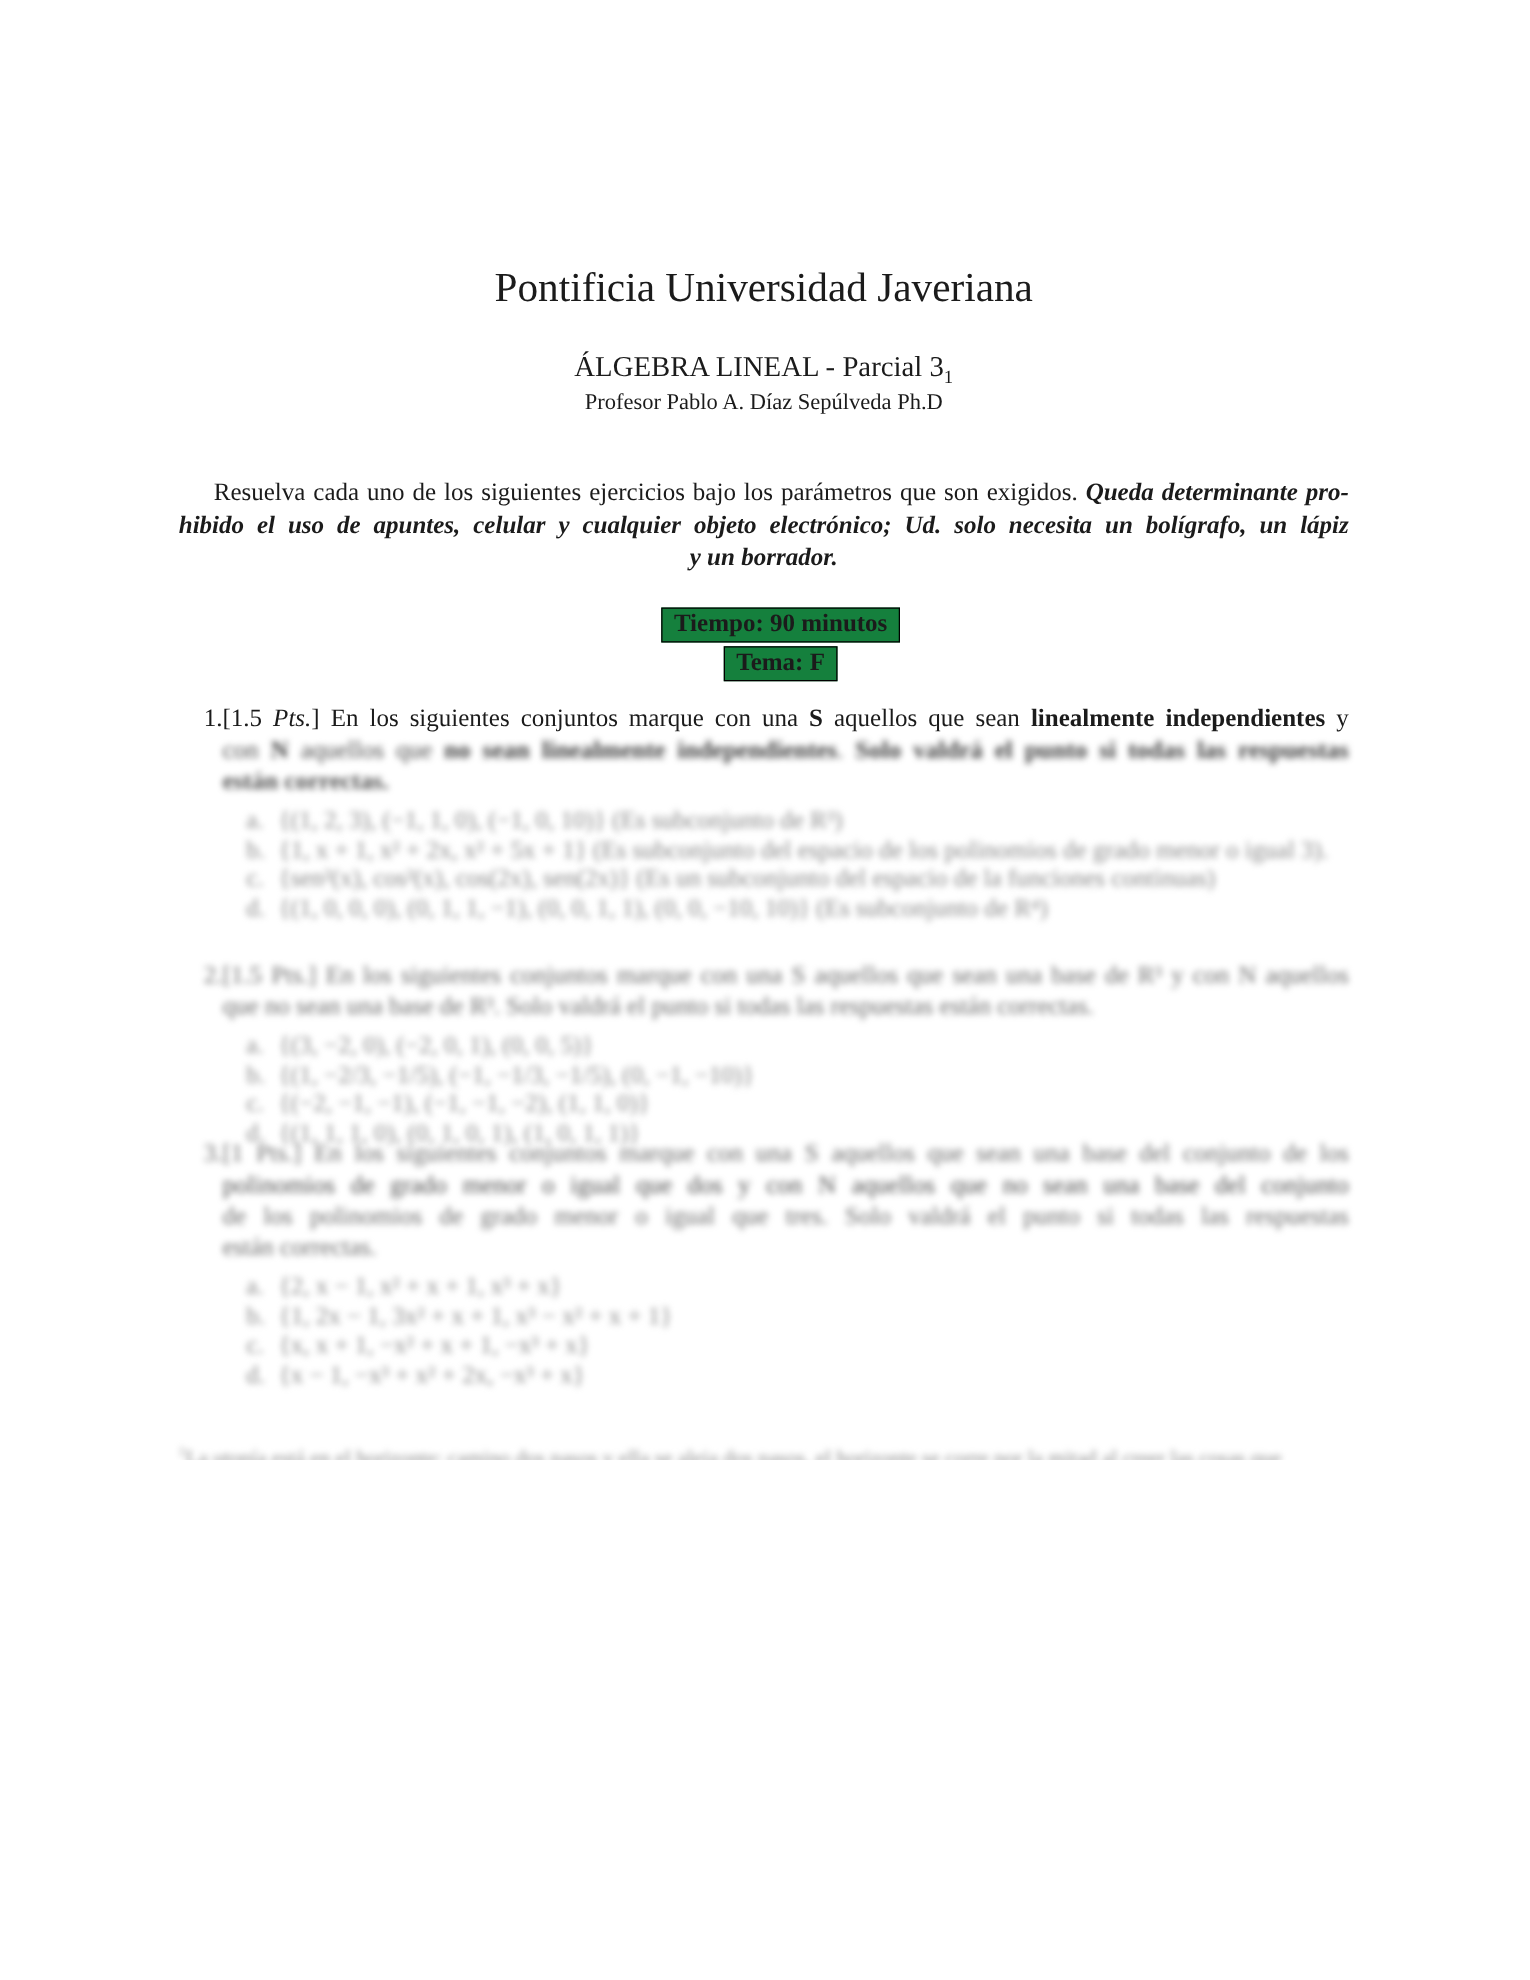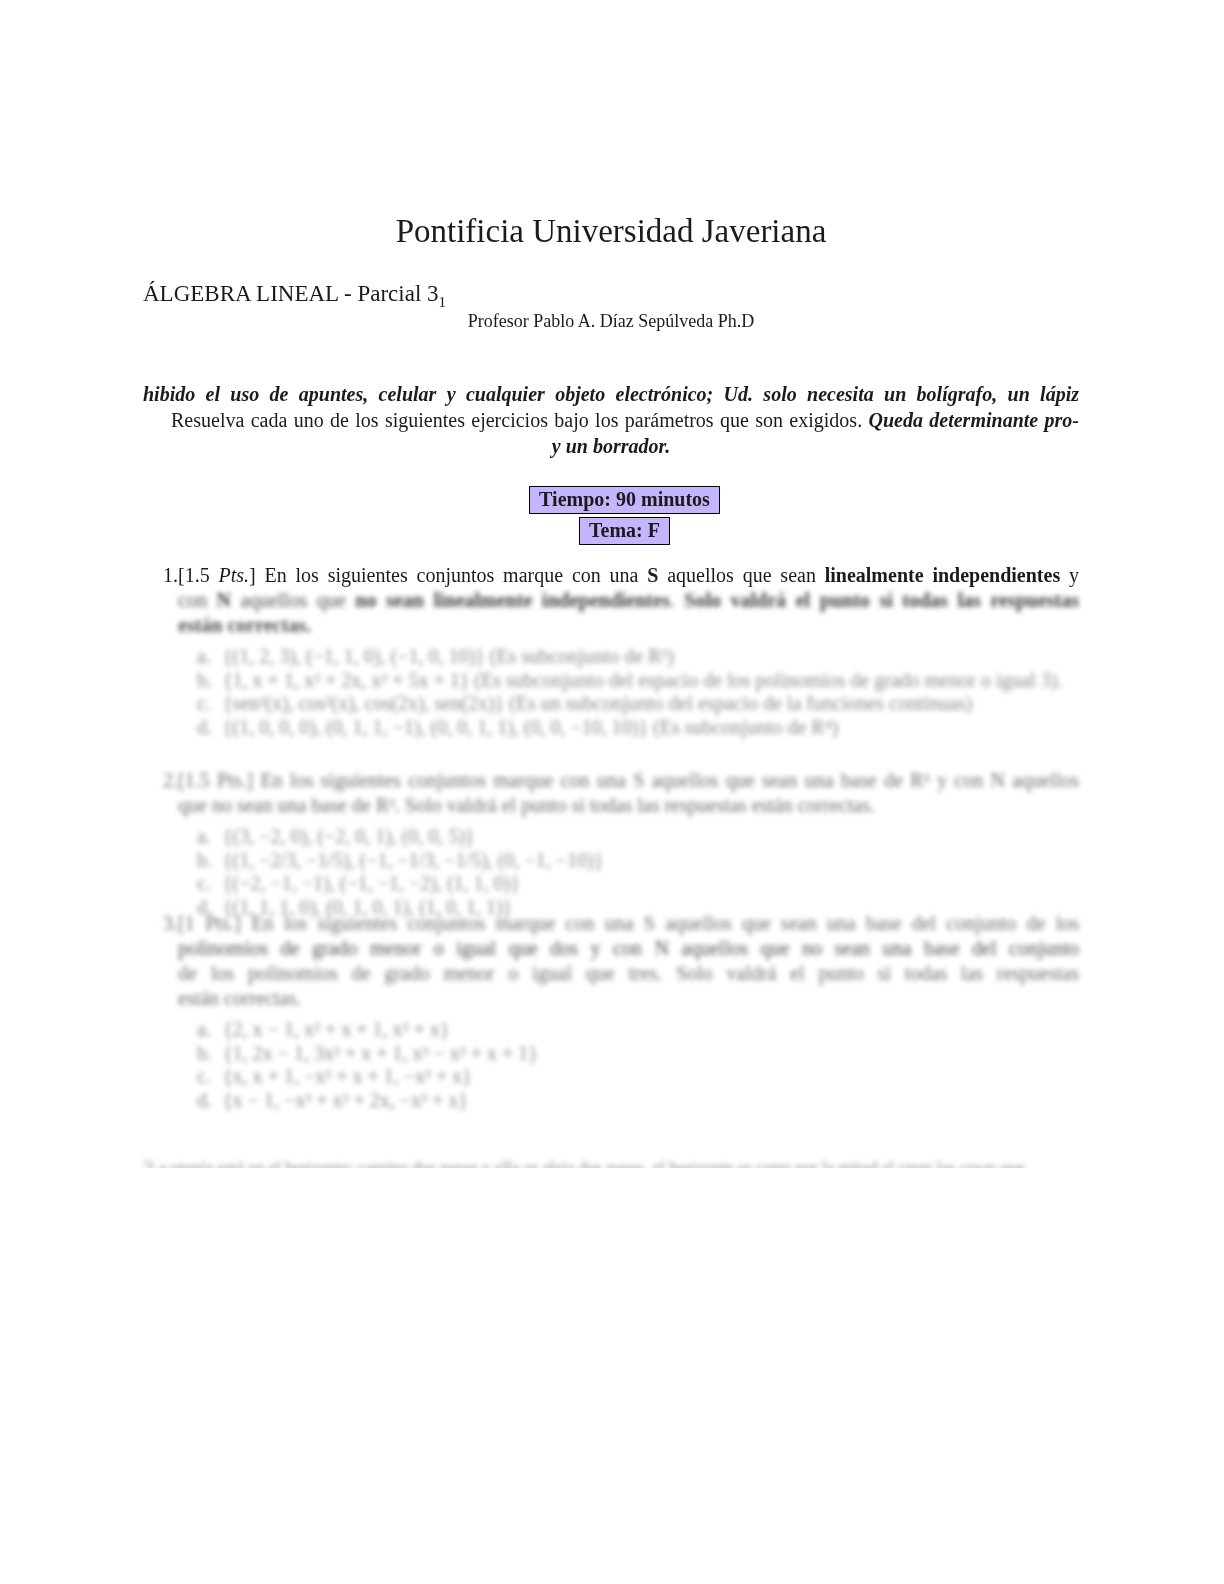--- a/index.html
+++ b/index.html
@@ -8,42 +8,42 @@
     font-family:"Liberation Serif","DejaVu Serif",serif;color:#1b1b1b;
     overflow:hidden;
   }
   
   .doc-title{
     position:absolute;top:212px;left:143px;width:936px;
     text-align:center;font-size:33px;line-height:38px;font-weight:400;margin:0;
   }
   .doc-sub1{
     position:absolute;top:280px;left:143px;width:936px;
-    text-align:left;font-size:23px;line-height:27px;
+    text-align:center;font-size:23px;line-height:27px;
   }
   .doc-sub1 sub{font-size:15px;}
   .doc-sub2{
     position:absolute;top:308px;left:143px;width:936px;
     text-align:center;font-size:18px;line-height:27px;
   }
   
   .intro{
     position:absolute;top:381px;left:143px;width:936px;
     font-size:20px;line-height:26px;
   }
   .jline{text-align:justify;text-align-last:justify;}
   .line{text-align:center;}
   .indent1{text-indent:28px;}
   .bi{font-weight:bold;font-style:italic;}
   
   .boxrow{position:absolute;left:143px;width:936px;text-align:center;}
   .boxrow.b1{top:486px;}
   .boxrow.b2{top:517px;}
   .boxlabel{
-    display:inline-block;border:1.5px solid #000;background:#c4b5fd;
+    display:inline-block;border:1.5px solid #000;background:#15803d;
     font-weight:bold;font-size:20px;line-height:23px;padding:1px 9px 2px 9px;margin-left:27px;
   }
   
   .exercise{position:absolute;left:143px;width:936px;font-size:20px;}
   .ex1{top:563px;}
   .ex2{top:768px;}
   .ex3{top:911px;}
   .ex-body{position:relative;padding-left:35px;}
   .ex-num{position:absolute;left:20px;top:0;line-height:25px;}
   .st{line-height:25px;}
@@ -74,22 +74,22 @@
 </head>
 <body>
 
 <div class="page">
 
   <h1 class="doc-title">Pontificia Universidad Javeriana</h1>
   <div class="doc-sub1"><span>ÁLGEBRA LINEAL - Parcial 3</span><sub>1</sub></div>
   <div class="doc-sub2">Profesor Pablo A. Díaz Sepúlveda Ph.D</div>
 
   <div class="intro">
+    <div class="jline indent1"><span>Resuelva cada uno de los siguientes ejercicios bajo los parámetros que son exigidos. </span><span class="bi">Queda determinante pro-</span></div>
     <div class="jline bi">hibido el uso de apuntes, celular y cualquier objeto electrónico; Ud. solo necesita un bolígrafo, un lápiz</div>
-    <div class="jline indent1"><span>Resuelva cada uno de los siguientes ejercicios bajo los parámetros que son exigidos. </span><span class="bi">Queda determinante pro-</span></div>
     <div class="line bi">y un borrador.</div>
   </div>
 
   <div class="boxrow b1">
     <span class="boxlabel">Tiempo: 90 minutos</span>
   </div>
   <div class="boxrow b2">
     <span class="boxlabel">Tema: F</span>
   </div>
 

